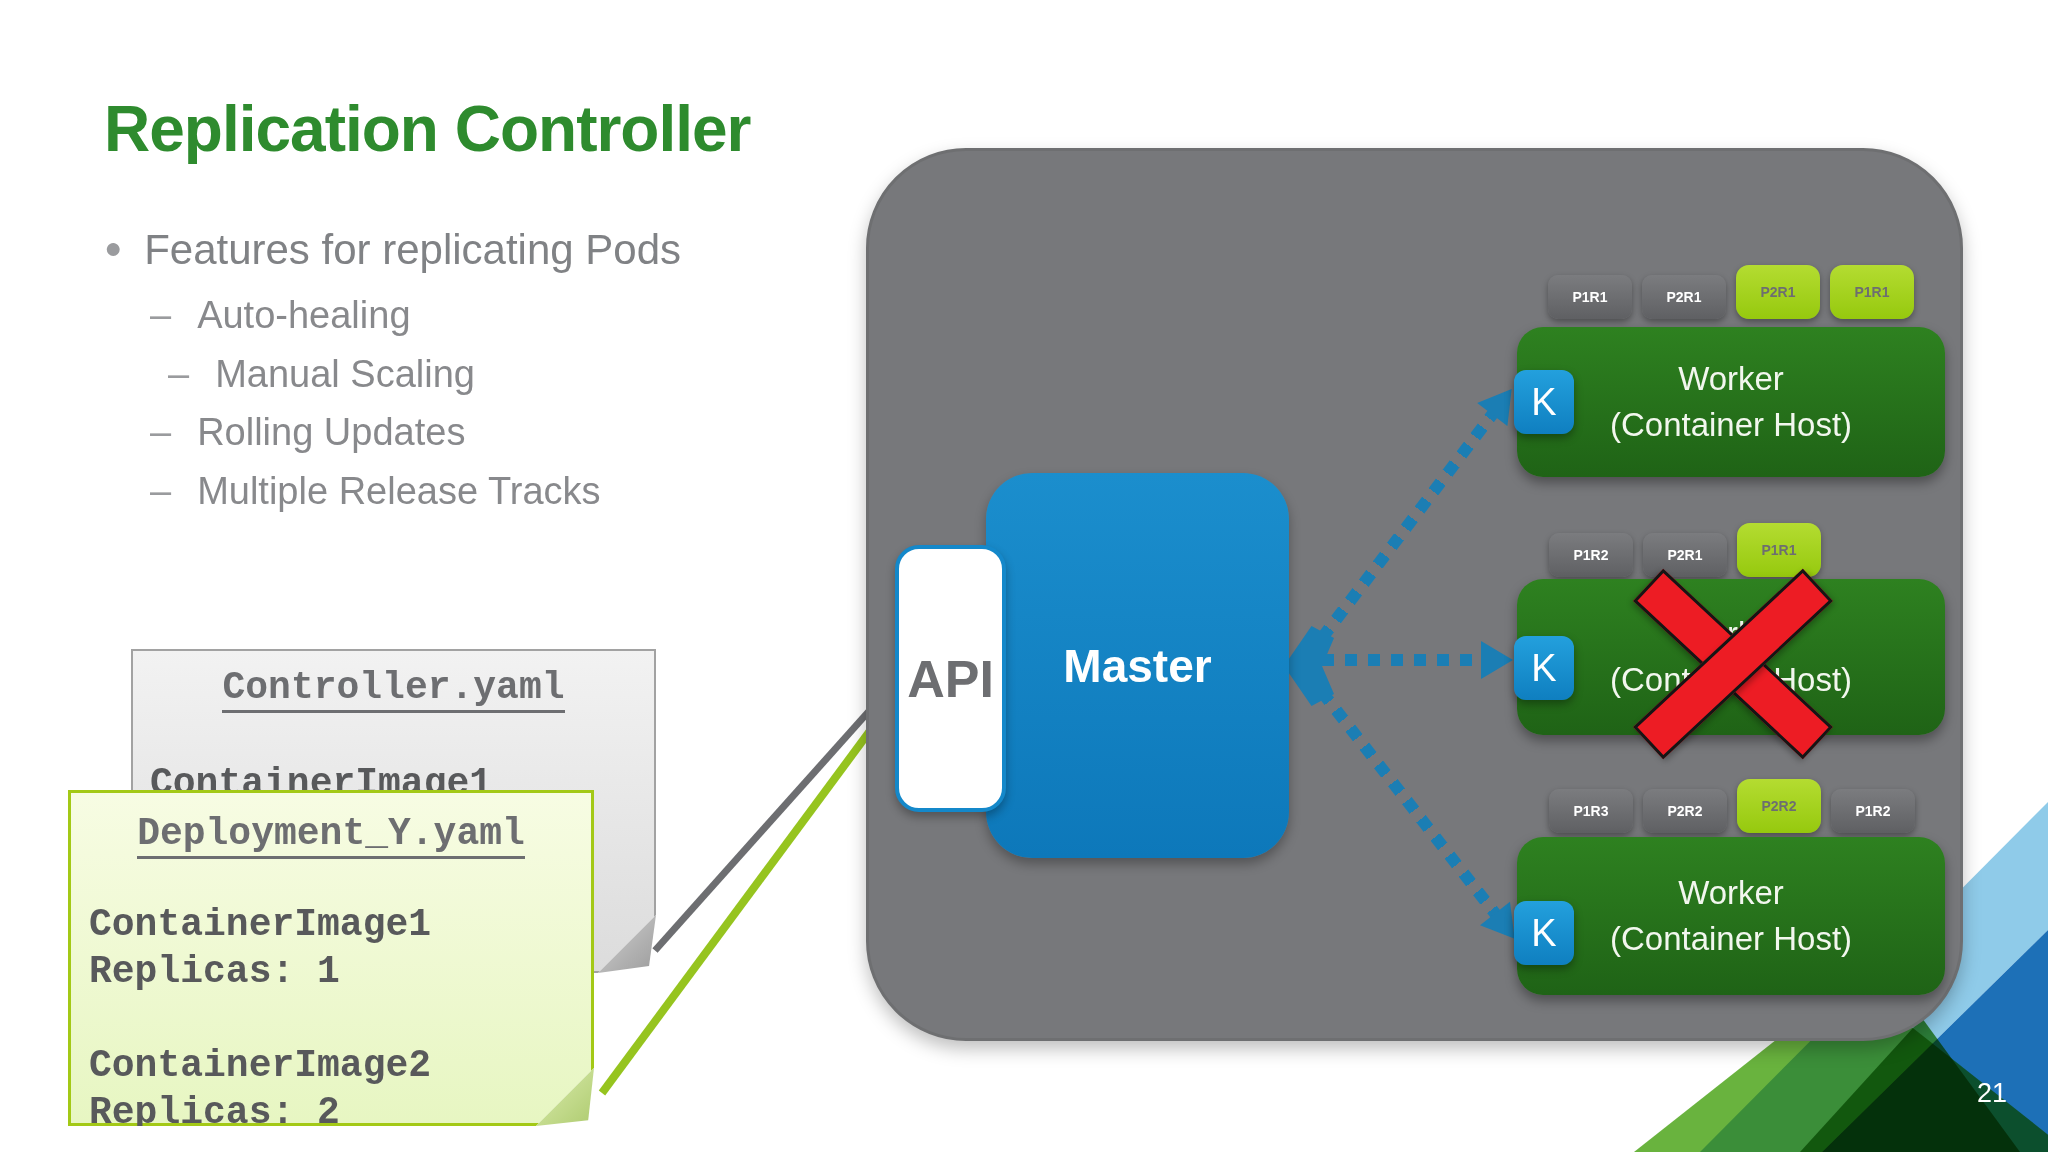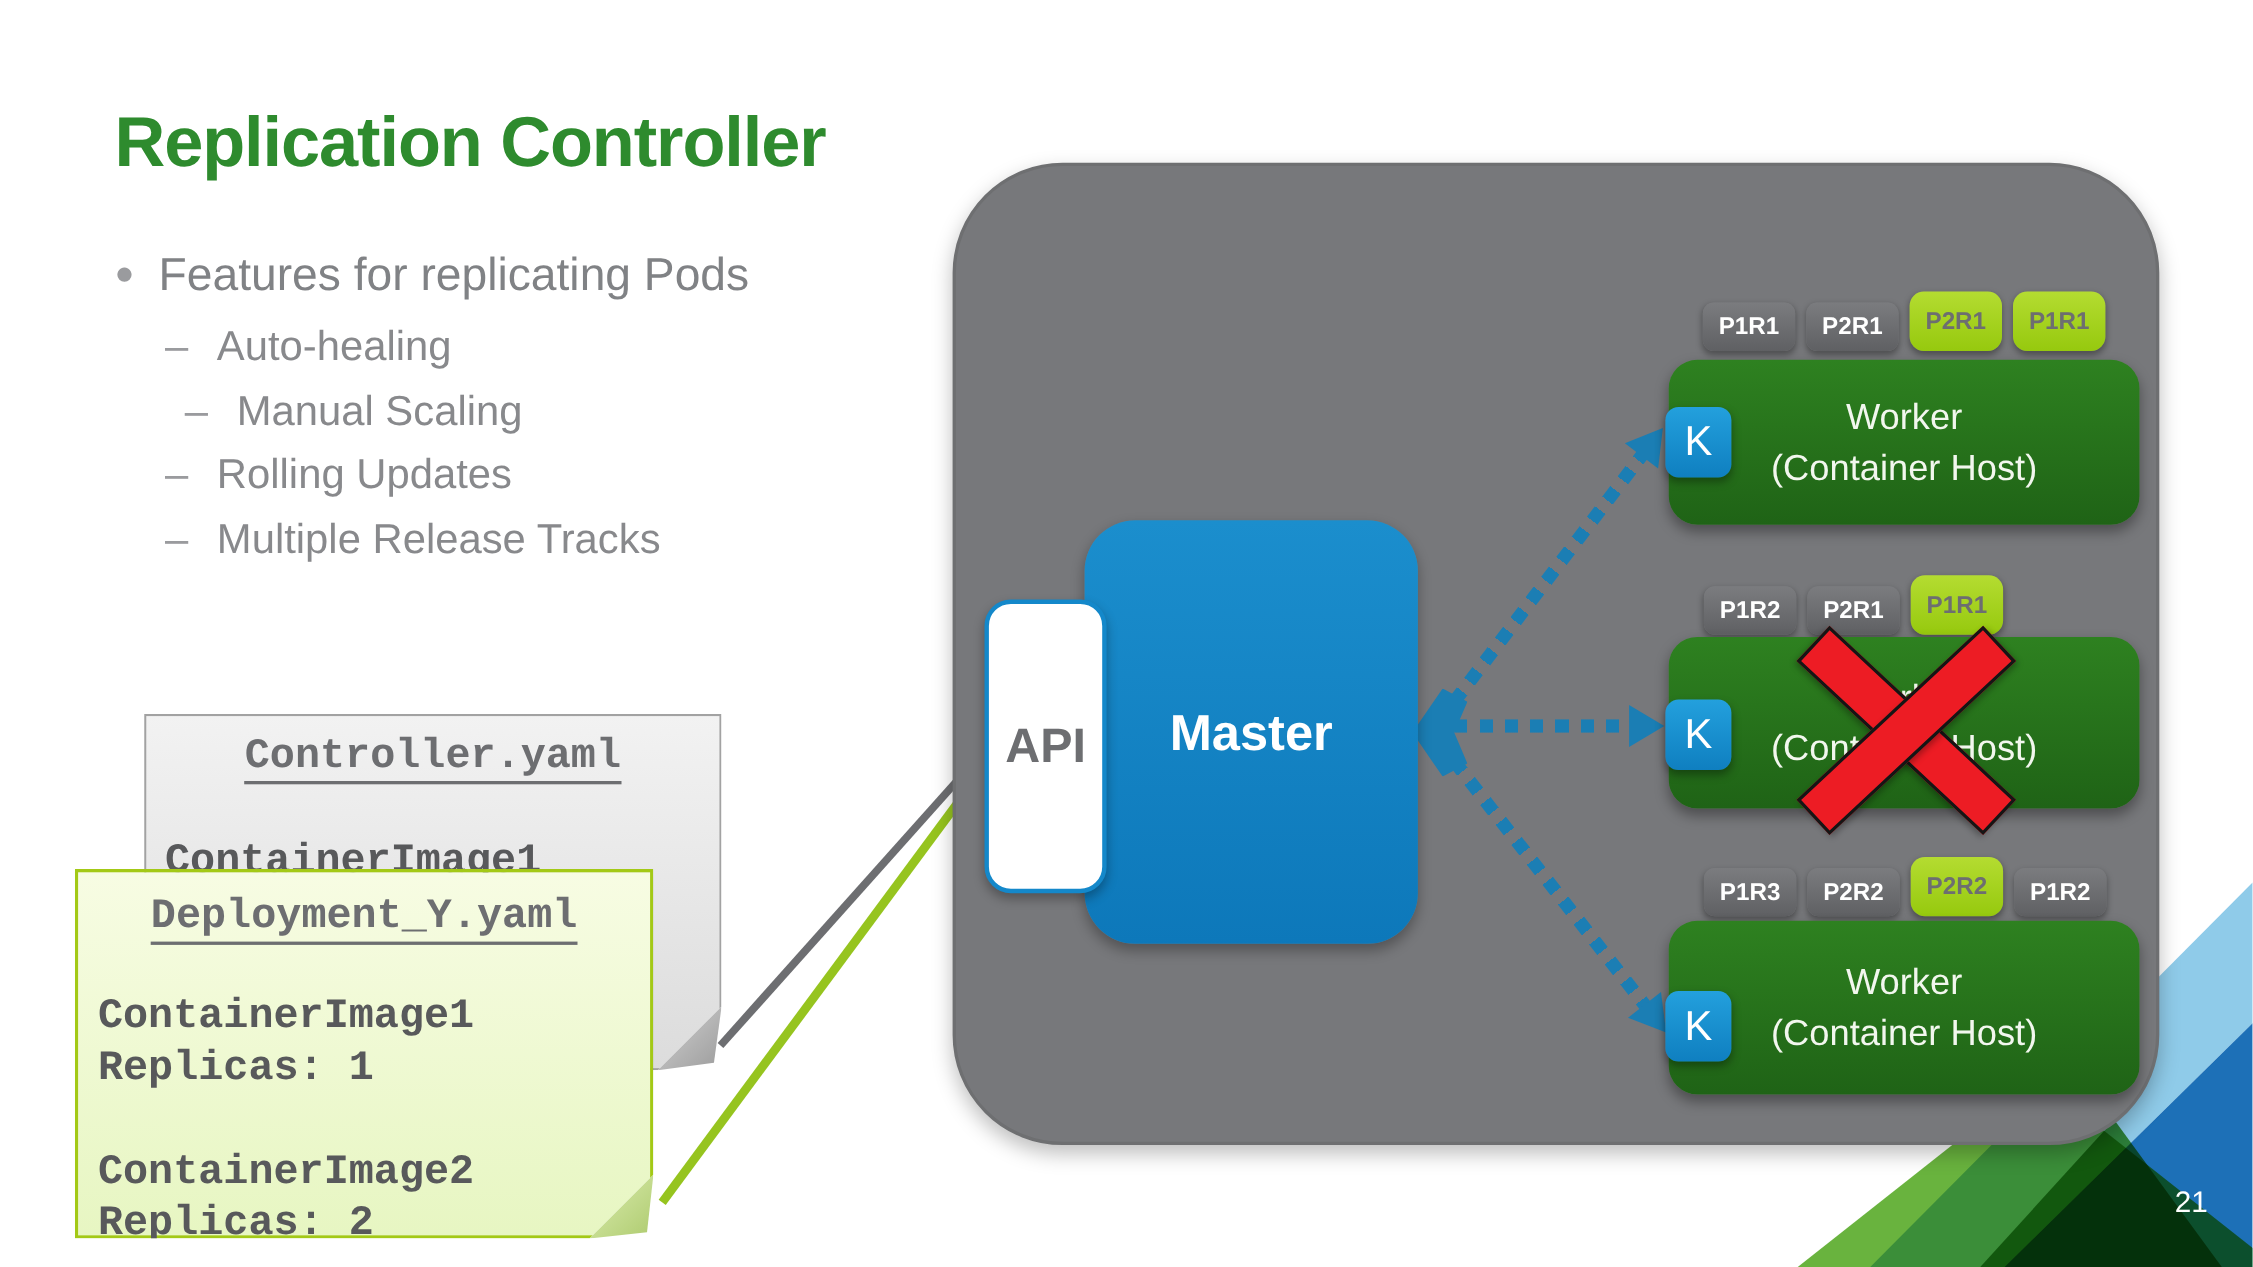--- a/index.html
+++ b/index.html
@@ -62,32 +62,32 @@
   .cluster-title{left:866px;top:203px;width:1097px;text-align:center;
      font-size:40px;font-weight:bold;color:#fff;}
 
   .master{left:986px;top:473px;width:303px;height:385px;border-radius:46px;
      background:linear-gradient(180deg,#1b8ecd,#0d78ba);box-shadow:0 6px 12px rgba(0,0,0,.3);
      display:flex;align-items:center;justify-content:center;}
   .master span{font-size:46px;font-weight:bold;color:#fff;}
   .api{left:895px;top:545px;width:111px;height:267px;background:#fff;border:4px solid #1488ca;
      border-radius:24px;box-sizing:border-box;box-shadow:0 5px 10px rgba(0,0,0,.3);
      display:flex;align-items:center;justify-content:center;}
-  .api span{font-size:44px;font-weight:bold;color:#6d6e71;}
+  .api span{font-size:52px;font-weight:bold;color:#6d6e71;}
 
   .worker{left:1517px;width:428px;border-radius:26px;
      background:linear-gradient(180deg,#2e8120,#1f6316);box-shadow:0 6px 12px rgba(0,0,0,.35);
      display:flex;align-items:center;justify-content:center;text-align:center;}
   .worker .wlabel{font-size:33px;line-height:46px;color:#f2f7ee;white-space:pre-line;}
   .kbadge{width:60px;height:64px;border-radius:12px;background:linear-gradient(180deg,#23a0dd,#0f7fc0);
      box-shadow:0 4px 8px rgba(0,0,0,.35);display:flex;align-items:center;justify-content:center;}
   .kbadge span{font-size:38px;color:#fff;}
 
   .chip{box-sizing:border-box;width:84px;border-radius:10px;display:flex;align-items:center;
-     justify-content:center;font-weight:bold;font-size:22px;box-shadow:0 3px 6px rgba(0,0,0,.35);text-align:center;}
+     justify-content:center;font-weight:bold;font-size:14px;box-shadow:0 3px 6px rgba(0,0,0,.35);text-align:center;}
   .chip.gray{height:44px;background:linear-gradient(180deg,#7b7c7f,#5f6063);color:#fff;}
   .chip.green{height:54px;border-radius:13px;background:linear-gradient(180deg,#b4dc31,#96c90e);color:#6d6e71;}
 
   
   .dots{height:12px;background:repeating-linear-gradient(90deg,#1b7eb4 0 12px,transparent 12px 23px);
      transform-origin:left center;}
   .dots .head{position:absolute;right:-31px;top:50%;transform:translateY(-50%);width:0;height:0;
      border-top:19px solid transparent;border-bottom:19px solid transparent;border-left:32px solid #1b7eb4;}
   .blob{left:1284px;top:626px;width:50px;height:80px;background:#1b7eb4;
      clip-path:polygon(0% 50%,55% 0%,100% 15%,76% 50%,100% 85%,55% 100%);}

